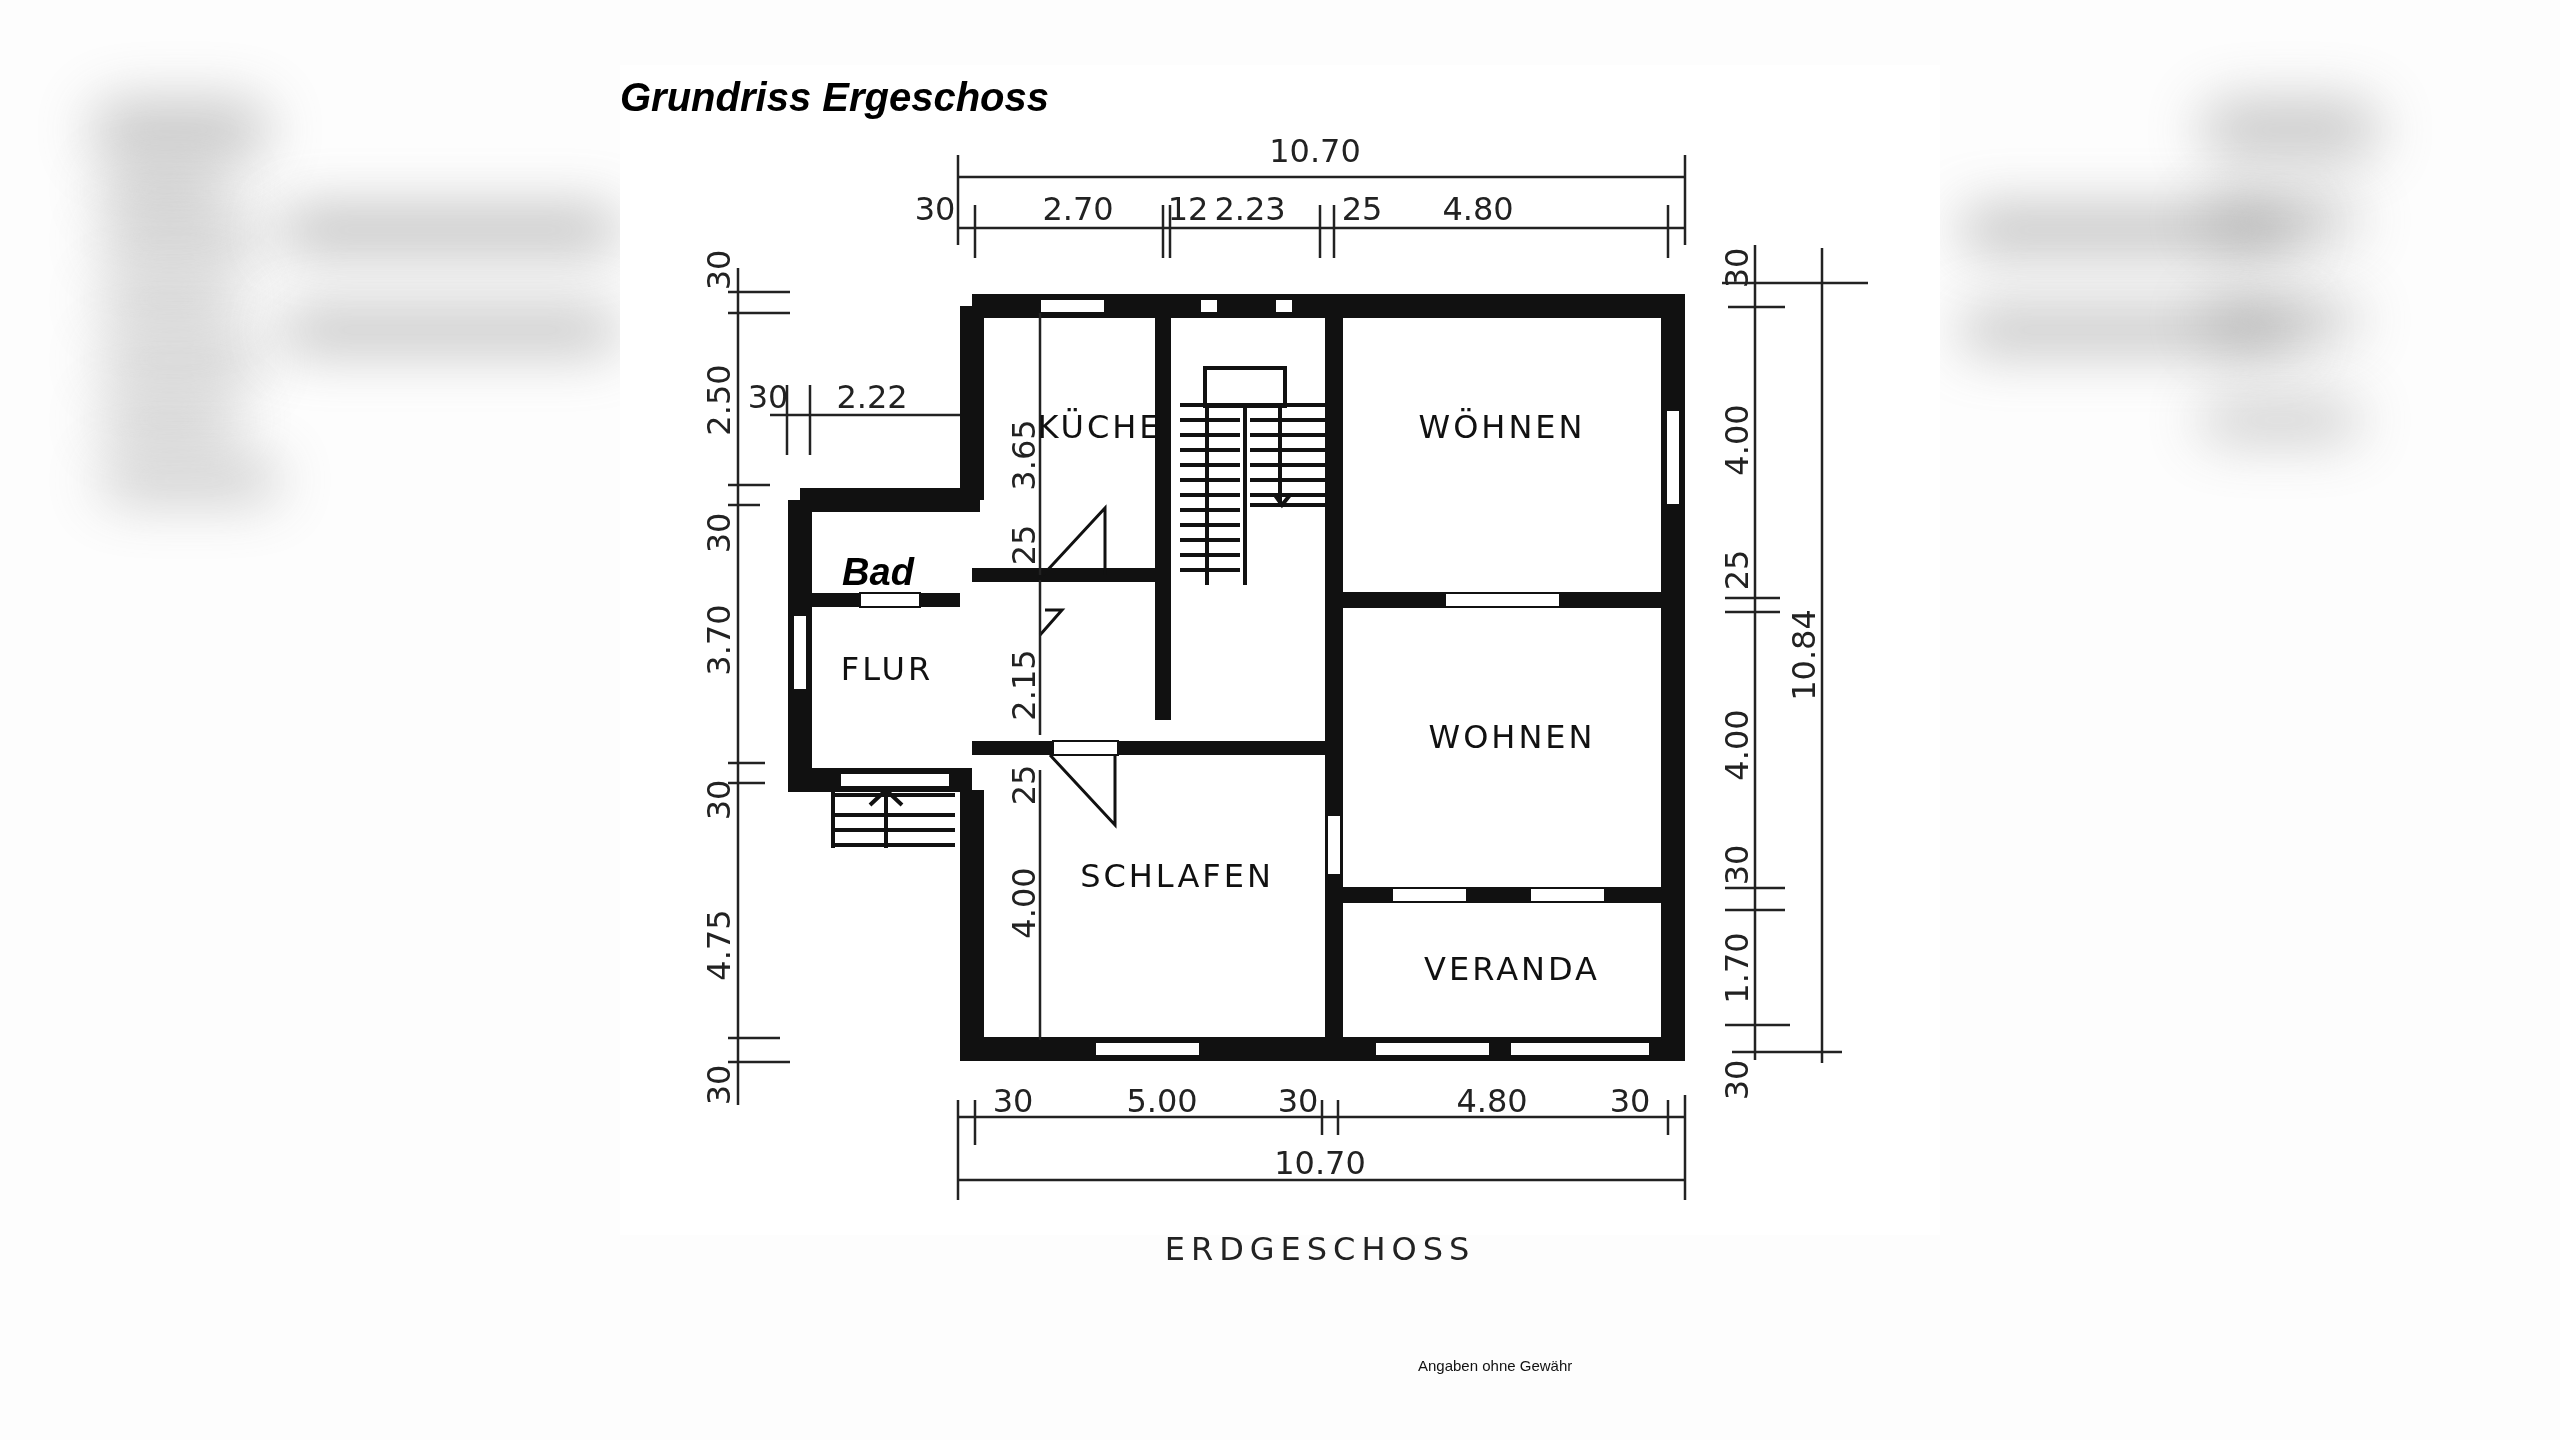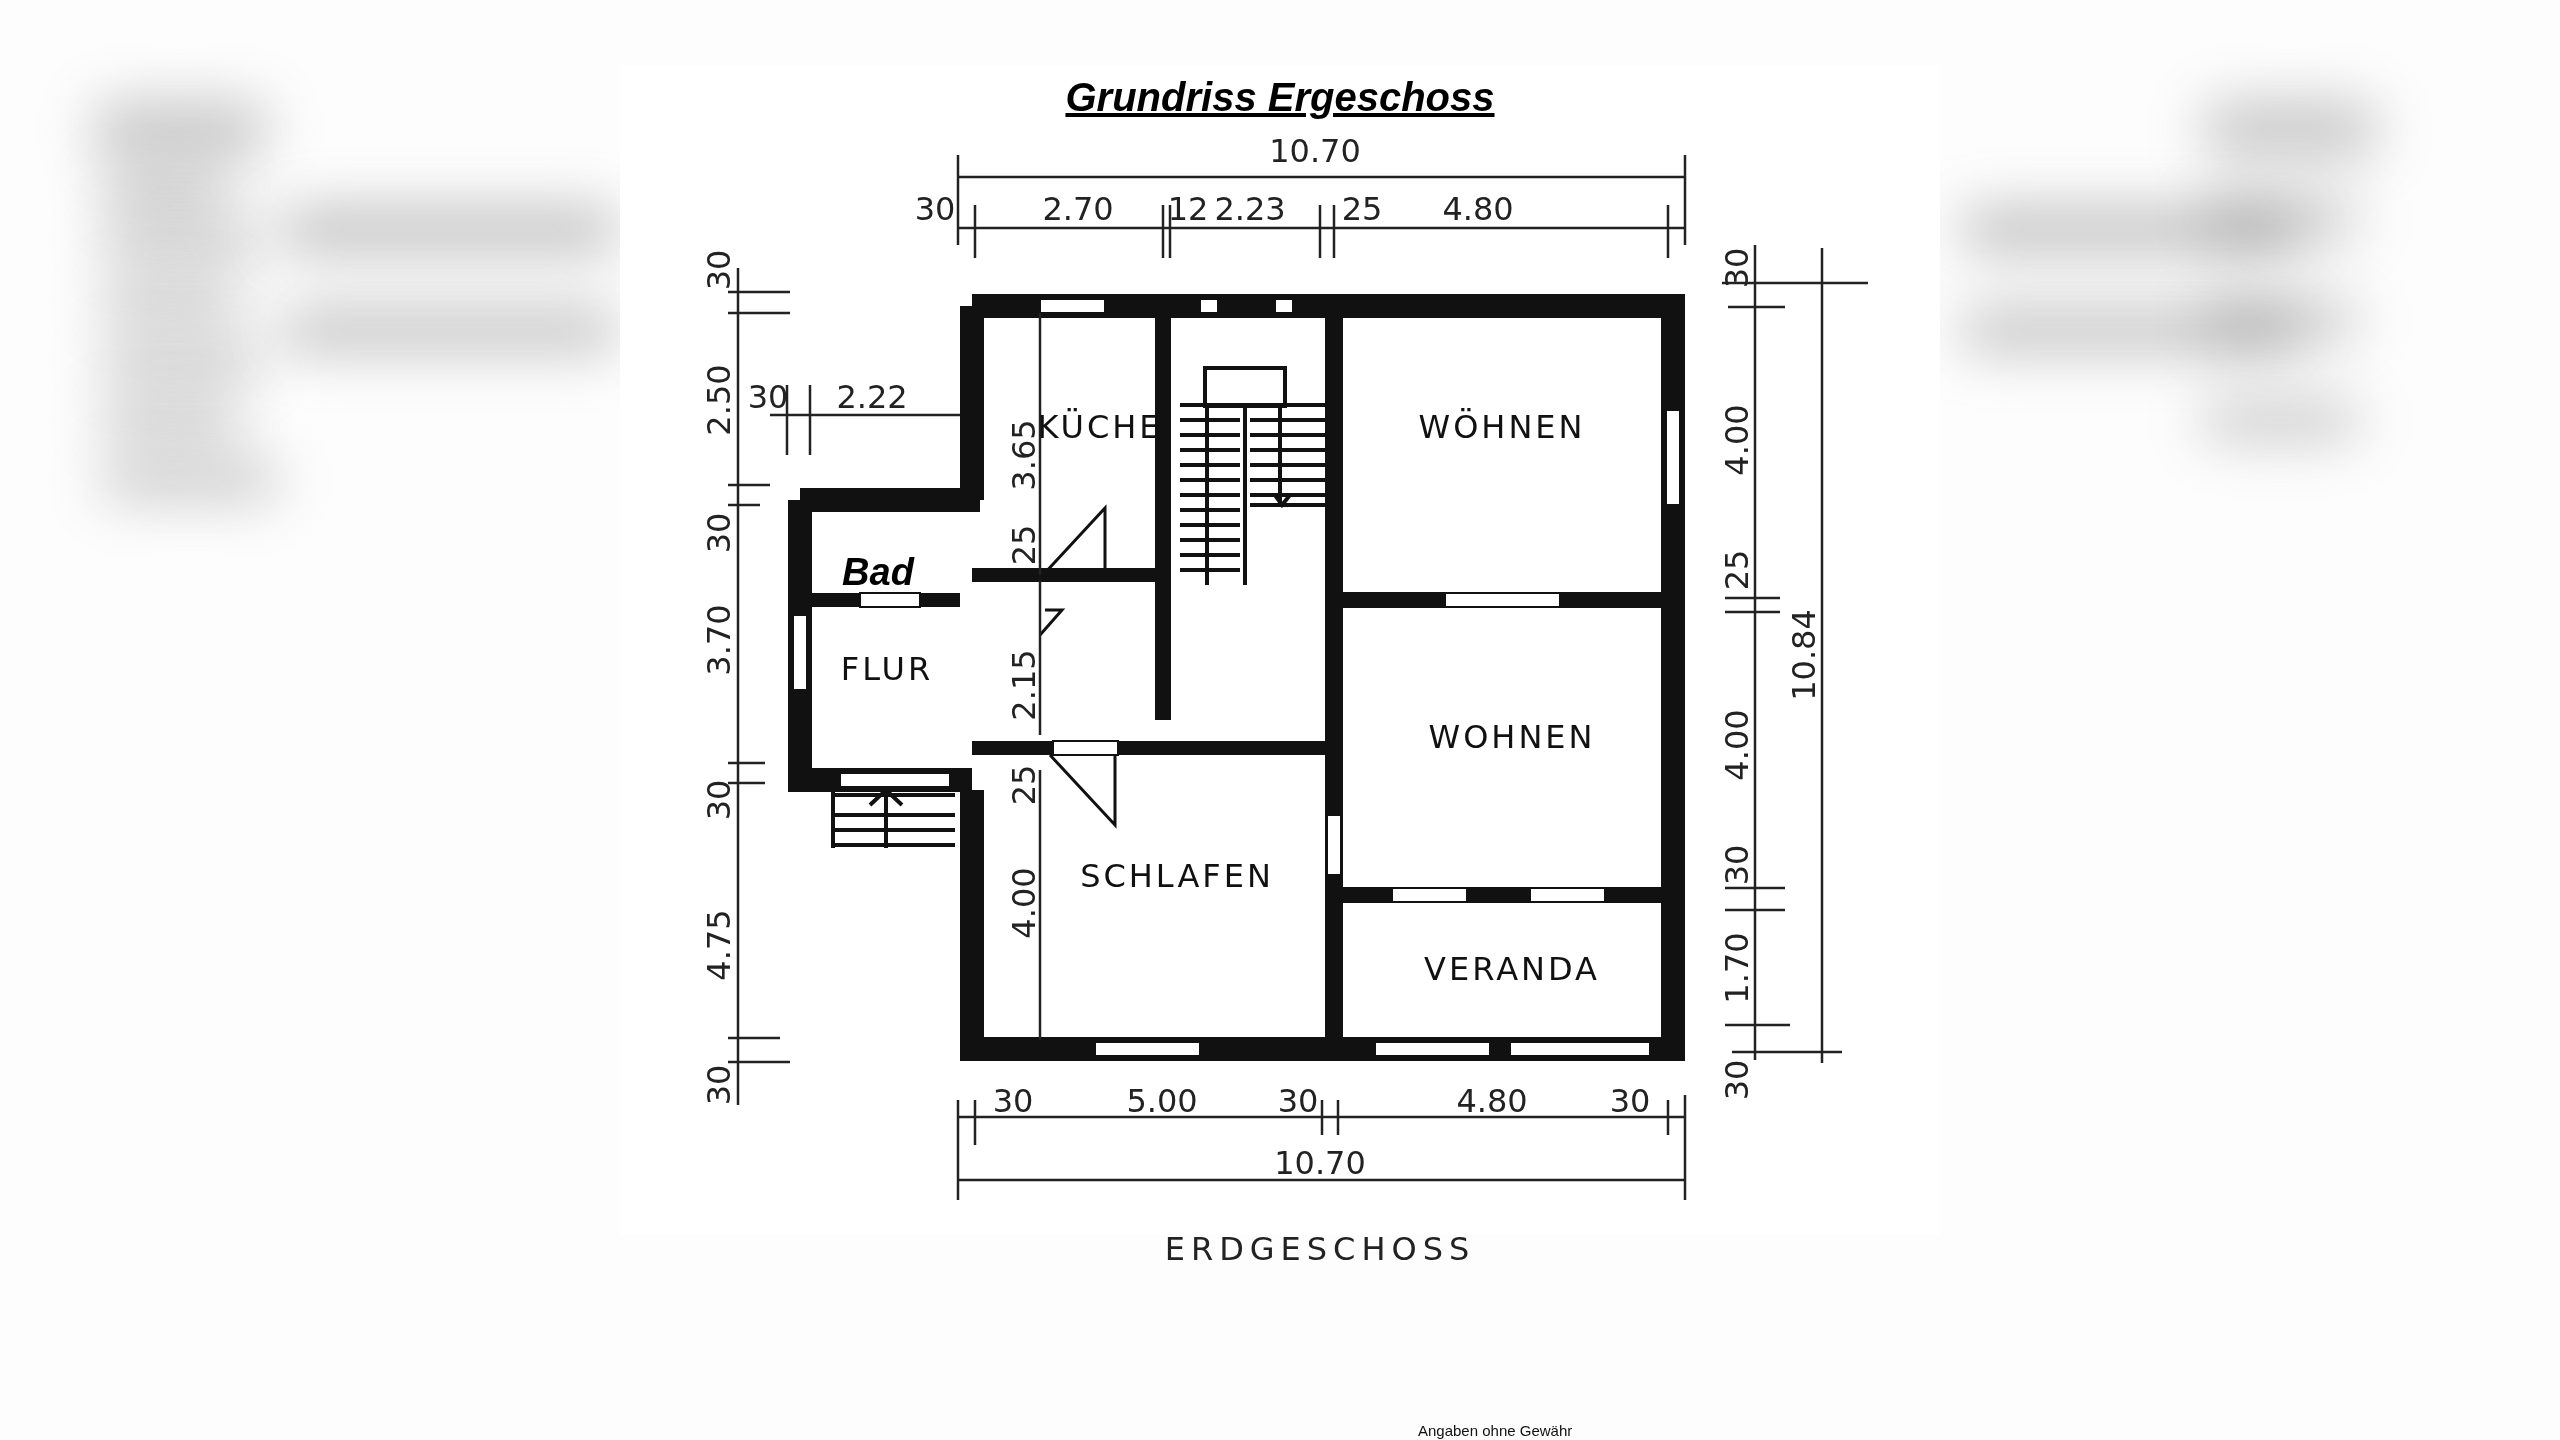--- a/index.html
+++ b/index.html
@@ -1,20 +1,20 @@
 <!DOCTYPE html>
 <html><head>
 <meta charset="utf-8">
 <style>
   html, body { margin:0; padding:0; }
   body { width:2560px; height:1440px; position:relative; overflow:hidden; background:#fdfdfd; font-family:"Liberation Sans", sans-serif; }
   .bg-blur { position:absolute; inset:0; overflow:hidden; }
   .blob { position:absolute; background:#888; filter:blur(28px); opacity:.45; border-radius:30px; }
   .panel { position:absolute; left:620px; top:65px; width:1320px; height:1170px; background:#fff; }
-  .title { position:absolute; left:0; width:100%; top:10px; text-align:center; font-weight:bold; font-style:italic; font-size:40px; color:#000;text-decoration:underline; }
+  .title { position:absolute; left:0; width:100%; top:10px; text-align:left; font-weight:bold; font-style:italic; font-size:40px; color:#000; }
   svg { position:absolute; left:0; top:0; }
   .dim { font-family:"DejaVu Sans", sans-serif; font-size:32px; fill:#222; }
   .room { font-family:"DejaVu Sans", sans-serif; font-size:32px; fill:#111; letter-spacing:3px; }
   .bad { font-family:"Liberation Sans", sans-serif; font-size:38px; font-weight:bold; font-style:italic; fill:#000; }
   .floor { font-family:"DejaVu Sans", sans-serif; font-size:32px; fill:#222; letter-spacing:6px; }
   .note { position:absolute; font-size:15px; color:#111; }
 </style>
 </head>
 <body>
 
@@ -211,13 +211,13 @@
   <text class="room" x="1502" y="438" text-anchor="middle">WÖHNEN</text>
   <text class="room" x="1512" y="748" text-anchor="middle">WOHNEN</text>
   <text class="bad" x="878" y="585" text-anchor="middle">Bad</text>
   <text class="room" x="887" y="680" text-anchor="middle">FLUR</text>
   <text class="room" x="1177" y="887" text-anchor="middle">SCHLAFEN</text>
   <text class="room" x="1512" y="980" text-anchor="middle">VERANDA</text>
 
   <text class="floor" x="1320" y="1260" text-anchor="middle">ERDGESCHOSS</text>
 </svg>
 
-<div class="note" style="left:1418px;top:1422px;">Angaben ohne Gewähr</div>
+<div class="note" style="left:1418px;top:1357px;">Angaben ohne Gewähr</div>
 
 </body></html>

